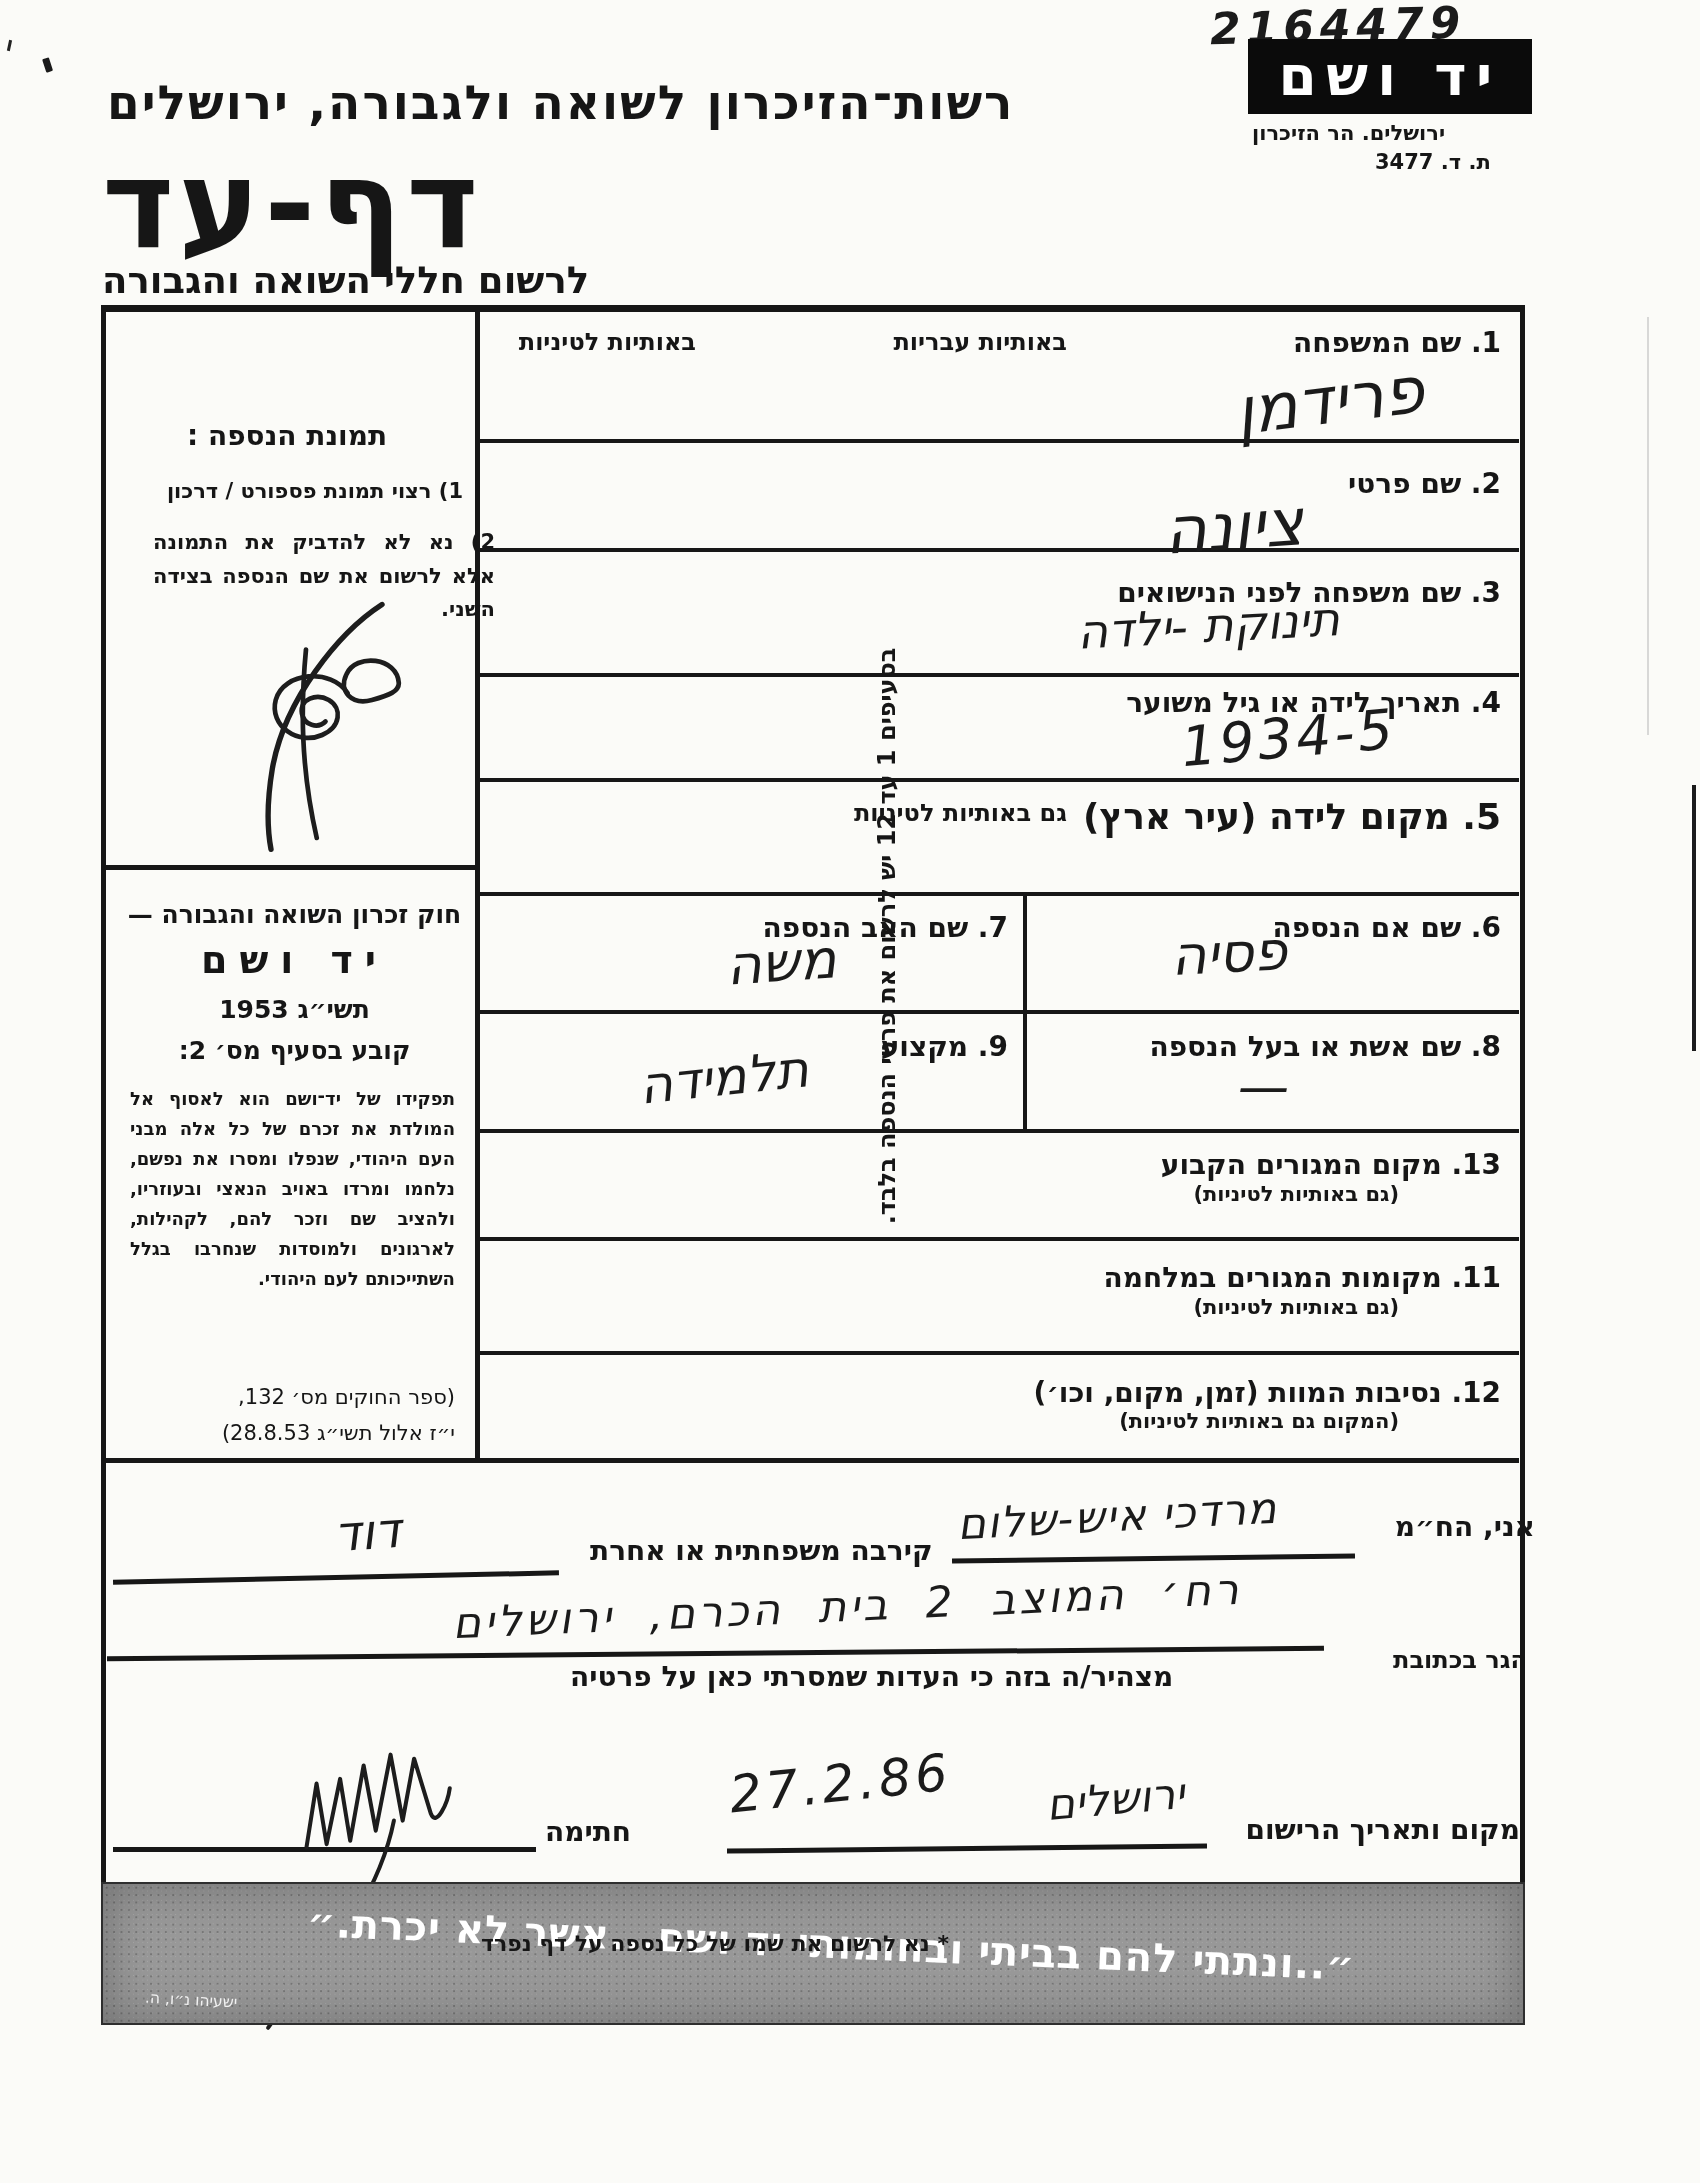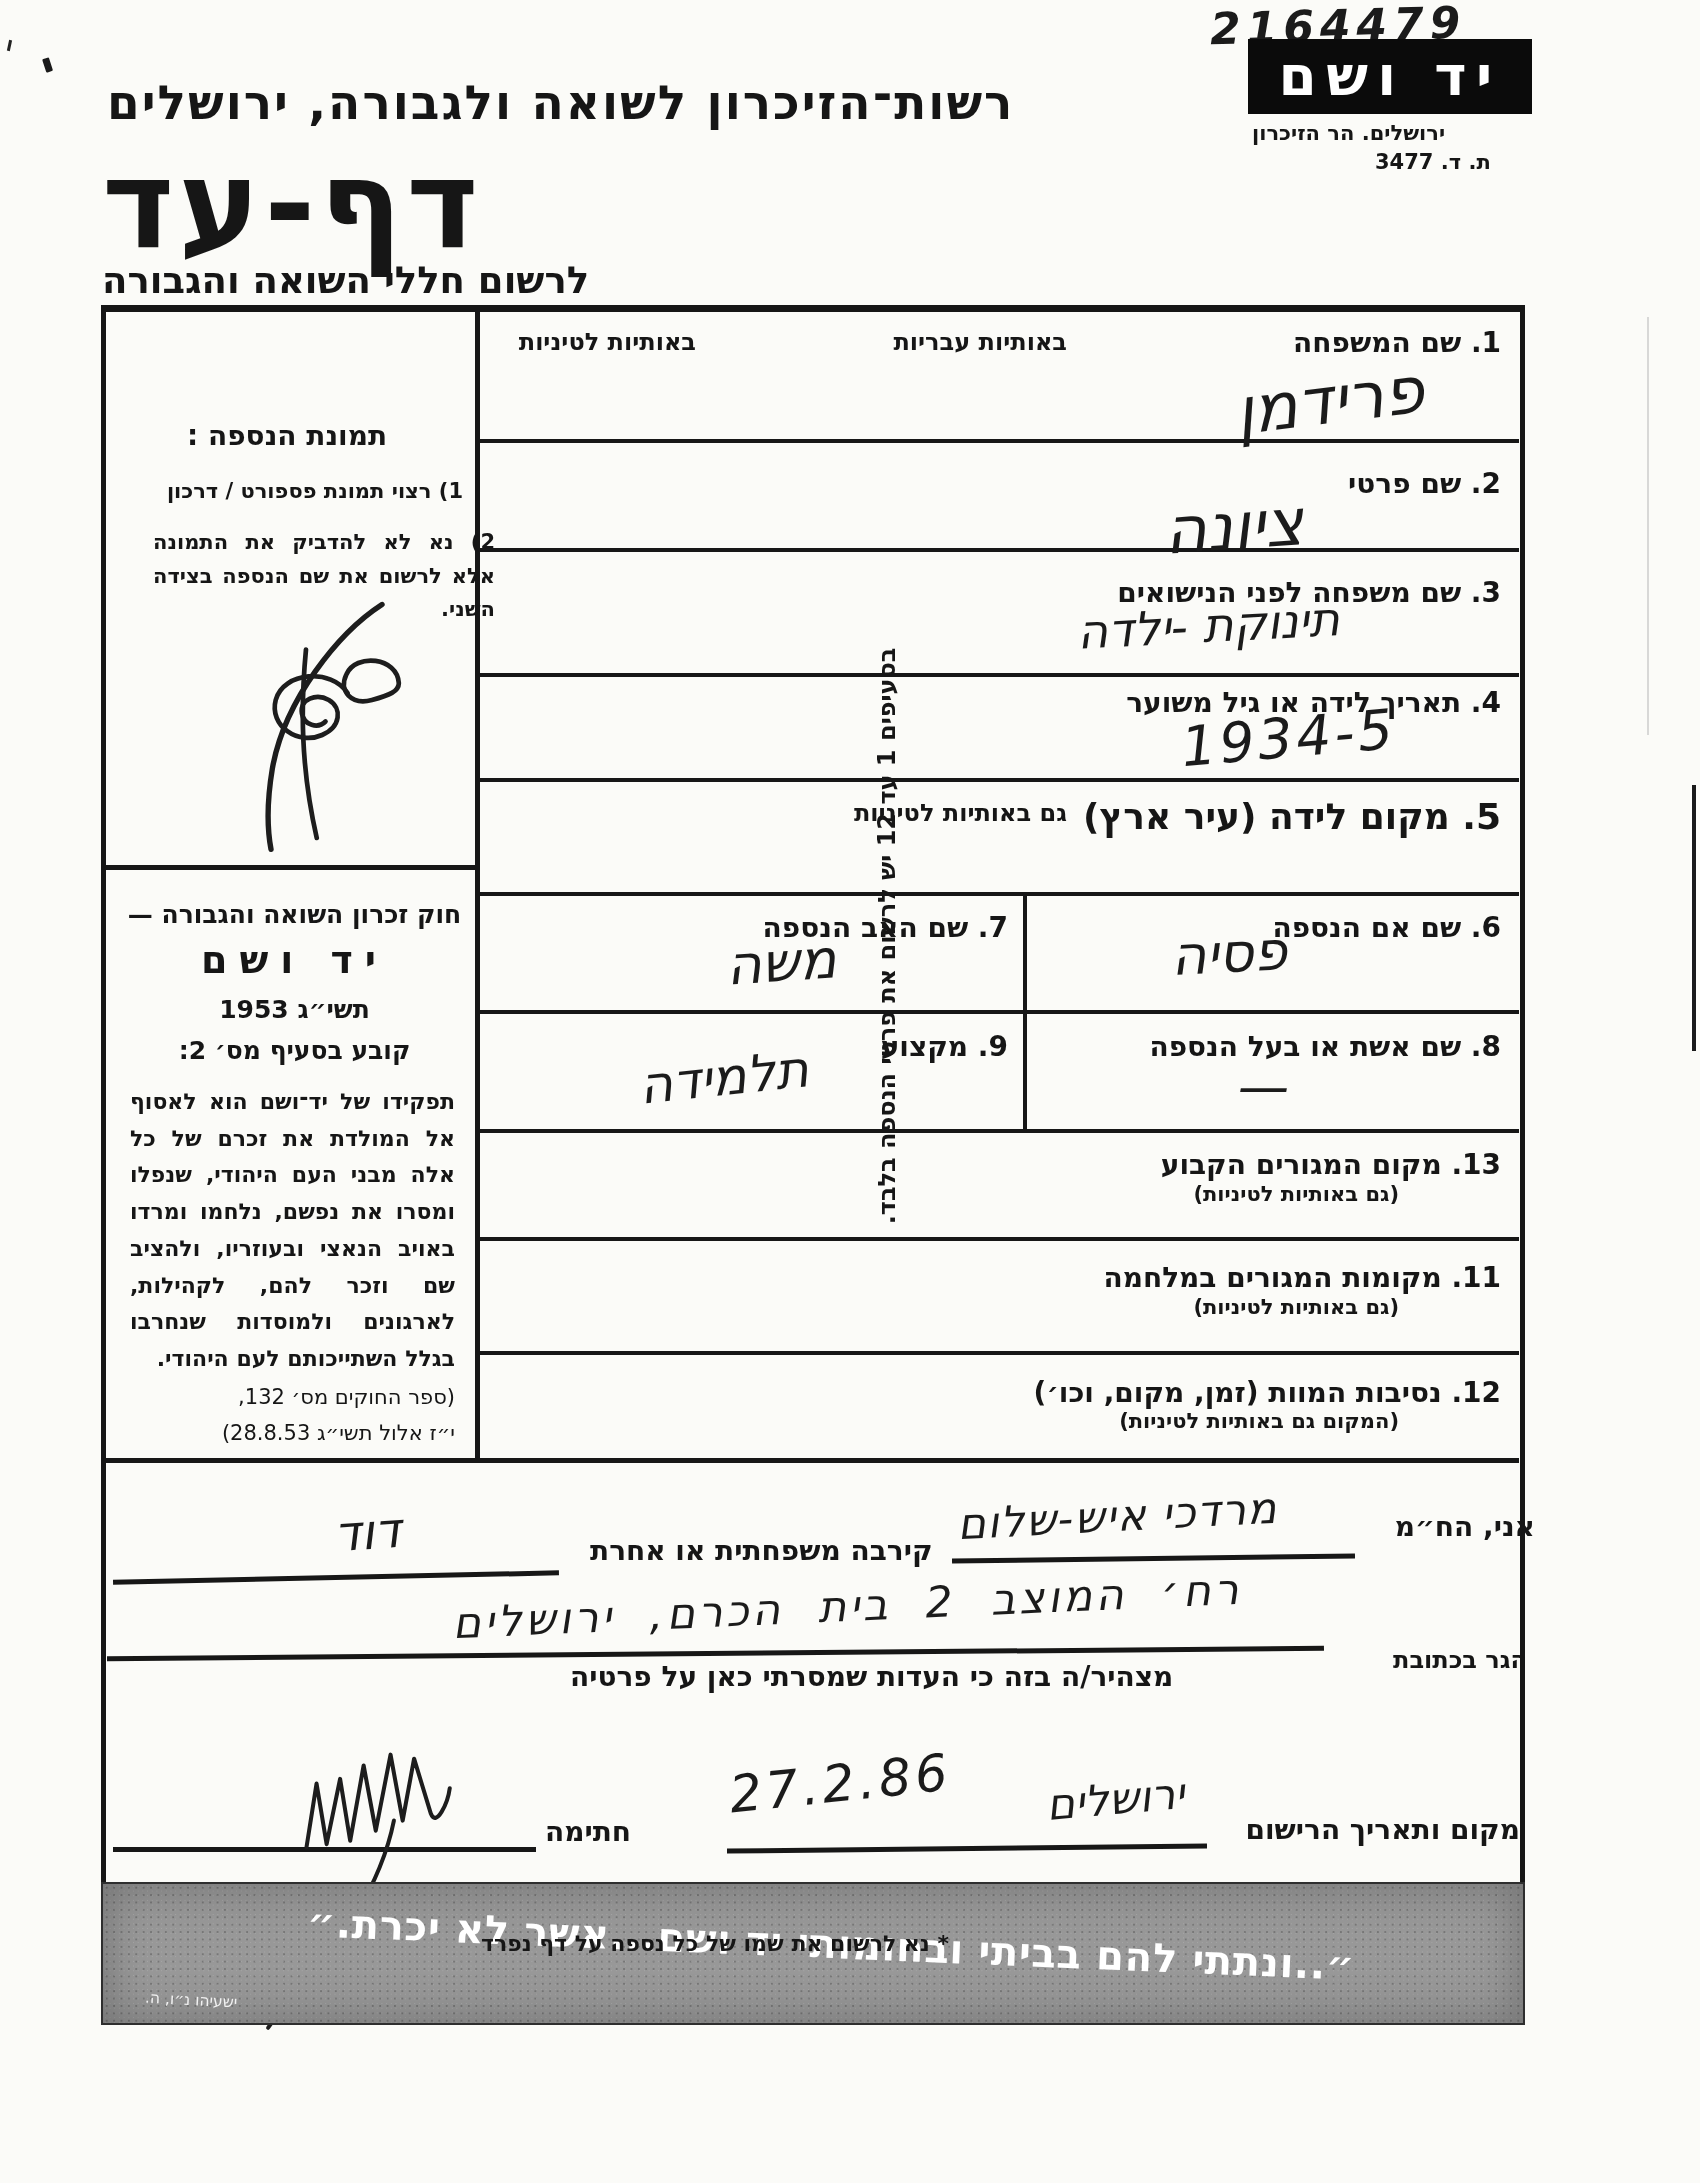--- a/index.html
+++ b/index.html
@@ -82,21 +82,21 @@
       <path d="M275,18 C210,60 130,160 112,262 C104,310 104,350 110,382" stroke-width="8"></path>
       <path d="M162,85 C154,170 154,260 178,365" stroke-width="7"></path>
       <path d="M300,135 C298,96 236,90 222,122 C210,147 230,168 260,160 C286,153 300,147 300,135" stroke-width="7"></path>
       <path d="M224,150 C200,112 128,118 117,160 C107,198 150,228 186,212 C214,200 216,172 196,160 C178,150 152,158 156,180 C159,198 180,203 191,192" stroke-width="7"></path>
     </svg>
 
     <div class="abs b nw" dir="rtl" style="left:20px;top:588px;width:337px;text-align:center;font-size:25px;">חוק זכרון השואה והגבורה —</div>
     <div class="abs nw" dir="rtl" style="left:20px;top:626px;width:337px;text-align:center;font-size:38px;font-weight:900;letter-spacing:12px;">יד ושם</div>
     <div class="abs b nw" dir="rtl" style="left:20px;top:683px;width:337px;text-align:center;font-size:25px;">תשי״ג 1953</div>
     <div class="abs b nw" dir="rtl" style="left:20px;top:724px;width:337px;text-align:center;font-size:25px;">קובע בסעיף מס׳ 2:</div>
-    <div class="abs b" dir="rtl" style="left:24px;top:772px;width:325px;font-size:22px;text-align:justify;line-height:1.67;">תפקידו של יד־ושם הוא לאסוף אל המולדת את זכרם של כל אלה מבני העם היהודי, שנפלו ומסרו את נפשם, נלחמו ומרדו באויב הנאצי ובעוזריו, ולהציב שם וזכר להם, לקהילות, לארגונים ולמוסדות שנחרבו בגלל השתייכותם לעם היהודי.</div>
+    <div class="abs b" dir="rtl" style="left:24px;top:772px;width:325px;font-size:18px;text-align:justify;line-height:1.67;">תפקידו של יד־ושם הוא לאסוף אל המולדת את זכרם של כל אלה מבני העם היהודי, שנפלו ומסרו את נפשם, נלחמו ומרדו באויב הנאצי ובעוזריו, ולהציב שם וזכר להם, לקהילות, לארגונים ולמוסדות שנחרבו בגלל השתייכותם לעם היהודי.</div>
     <div class="abs nw" dir="rtl" style="left:24px;top:1073px;width:325px;text-align:right;font-size:21px;">(ספר החוקים מס׳ 132,</div>
     <div class="abs nw" dir="rtl" style="left:24px;top:1109px;width:325px;text-align:right;font-size:21px;">י״ז אלול תשי״ג 28.8.53)</div>
 
     <div class="abs lbl" dir="rtl" style="right:19px;top:13.5px;font-size:28px;">1. שם המשפחה</div>
     <div class="abs lbl" dir="rtl" style="right:453px;top:16px;font-size:24px;">באותיות עבריות</div>
     <div class="abs lbl" dir="rtl" style="right:824px;top:16px;font-size:24px;">באותיות לטיניות</div>
     <div class="abs hand" dir="rtl" style="left:1129px;top:51px;font-size:65px;transform:rotate(-7deg);">פרידמן</div>
 
     <div class="abs lbl" dir="rtl" style="right:19px;top:155px;font-size:28px;">2. שם פרטי</div>
     <div class="abs hand" dir="rtl" style="left:1058px;top:177px;font-size:65px;transform:rotate(-4deg);">ציונה</div>

